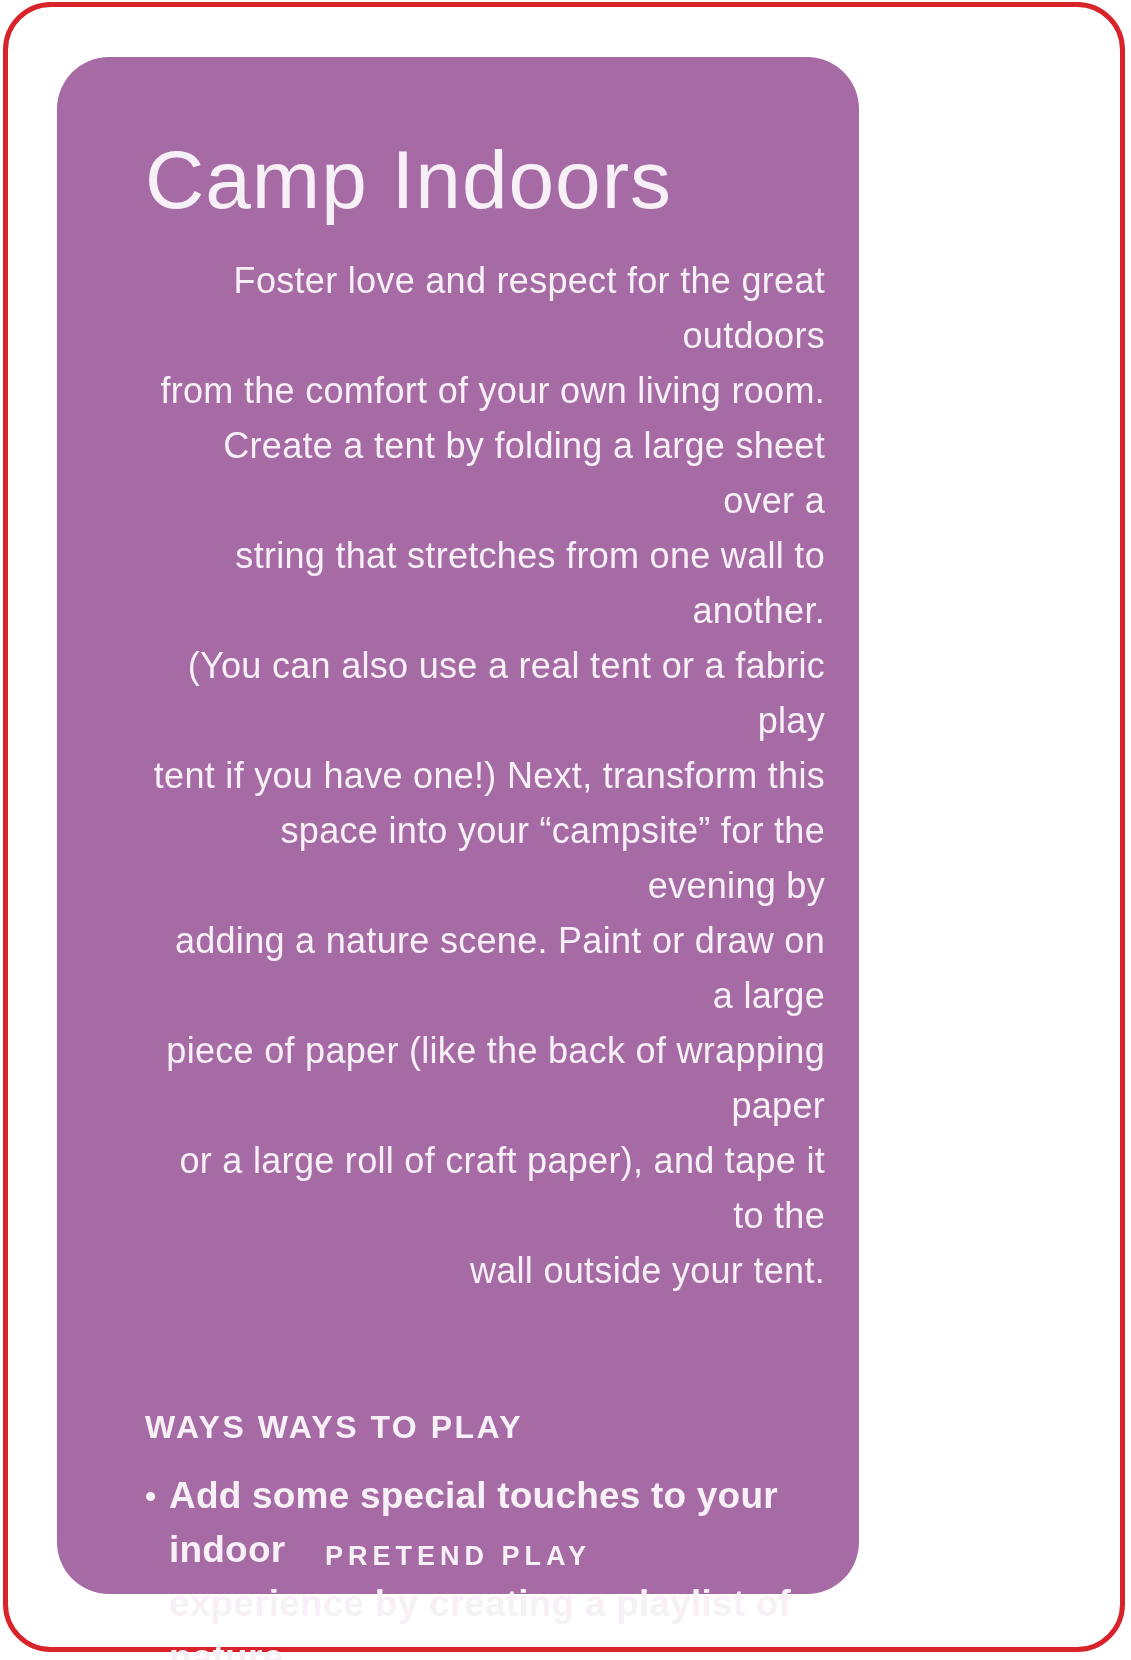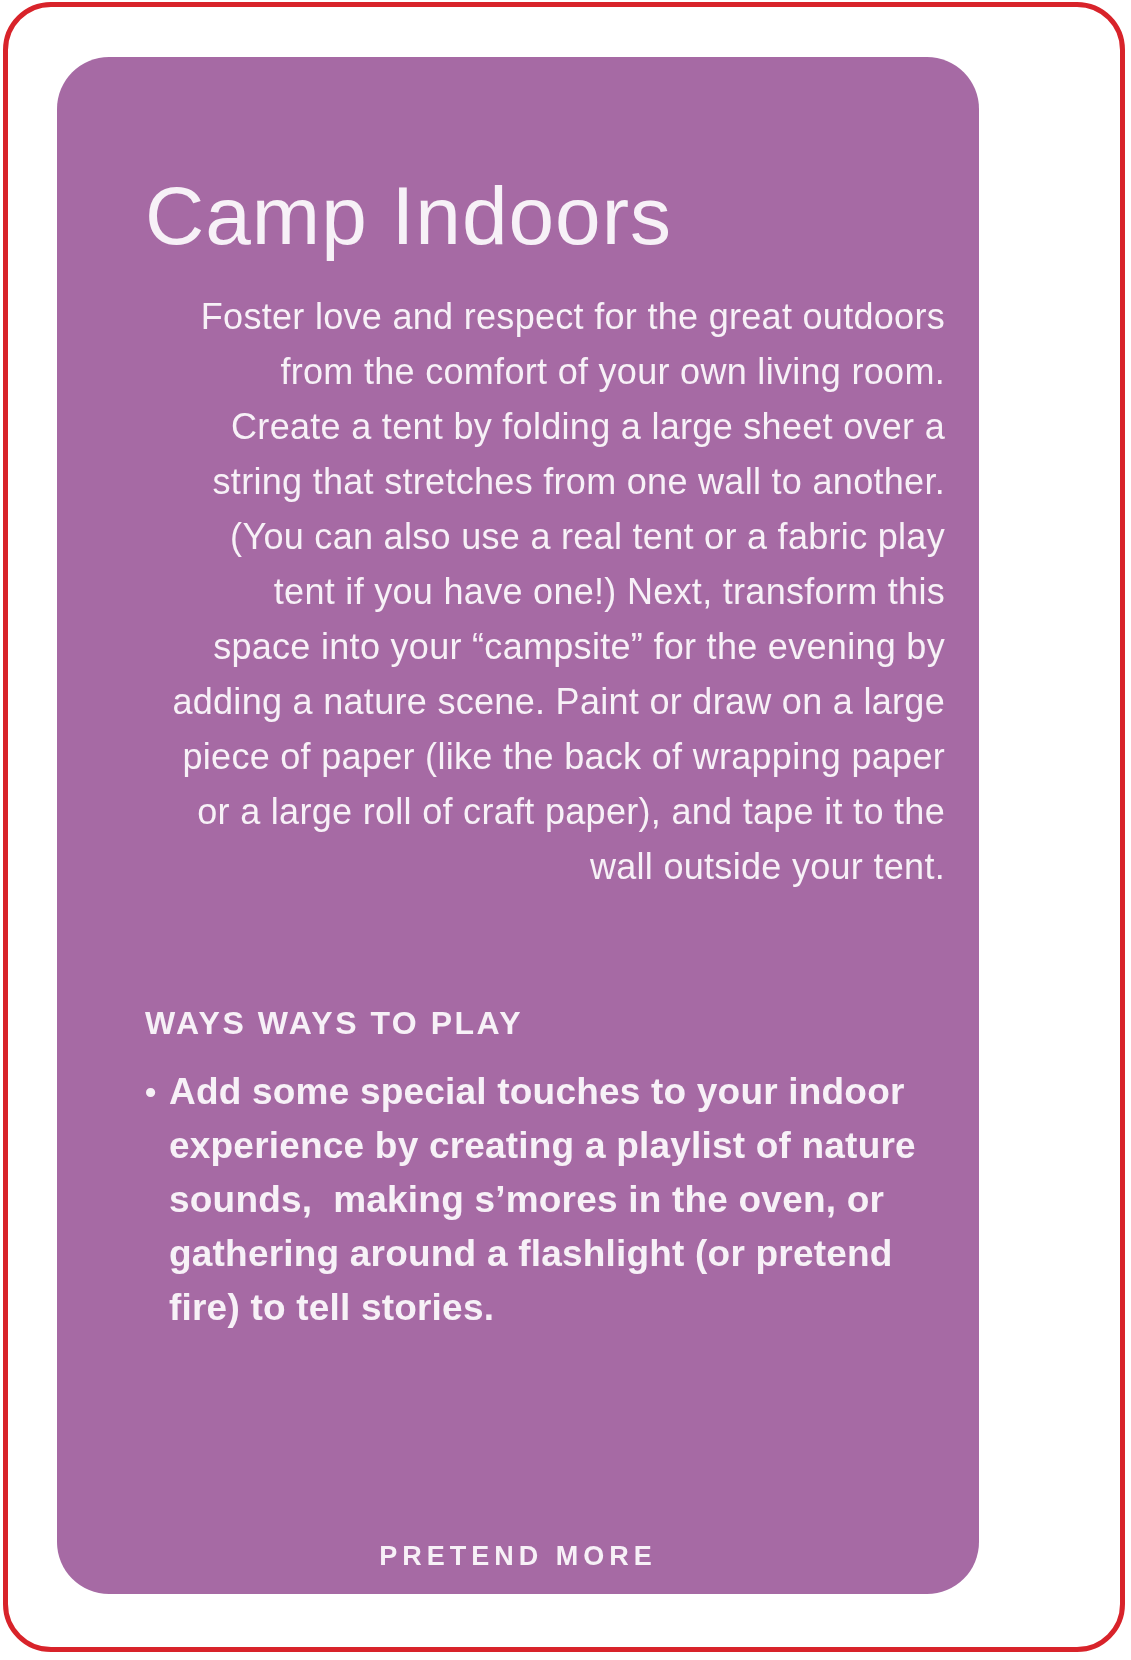--- a/index.html
+++ b/index.html
@@ -22,26 +22,26 @@
     height: 1650px;
     box-sizing: border-box;
     border: 5px solid var(--border, #d8232a);
     border-radius: 48px;
     background: transparent;
   }
   .panel {
     position: absolute;
     left: 57px;
     top: 57px;
-    width: 922px;
+    width: 802px;
     height: 1537px;
     box-sizing: border-box;
     background: var(--panel, #a66aa4);
     border-radius: 52px;
-    padding: 112px 34px 0 88px;
+    padding: 76px 34px 0 88px;
     color: var(--text, #f7f1f7);
   }
   .title {
     margin: 0;
     font-size: 82px;
     font-weight: 300;
     letter-spacing: 1px;
     line-height: 1.15;
   }
   .body-text {
@@ -122,15 +122,15 @@
       <li>
         <span class="marker">•</span>
         <span class="btext">Add some special touches to your indoor
 experience by creating a playlist of nature
 sounds,  making s’mores in the oven, or
 gathering around a flashlight (or pretend
 fire) to tell stories.</span>
       </li>
     </ul>
 
-    <div class="footer">PRETEND MORE</div>
+    <div class="footer">PRETEND PLAY</div>
   </div>
 </div>
 
 </body></html>

